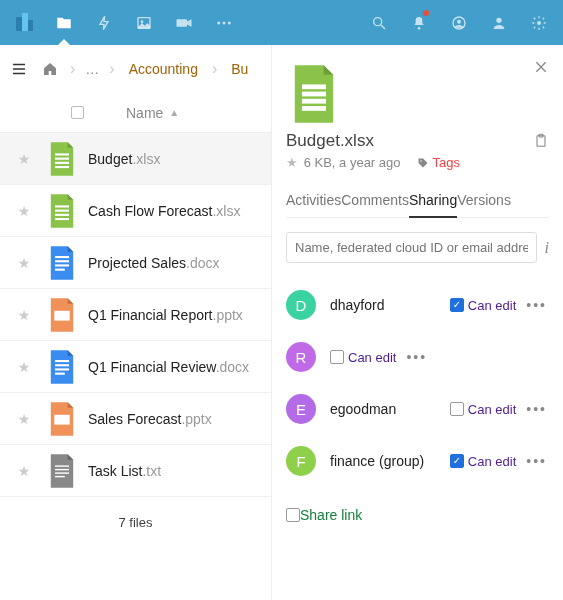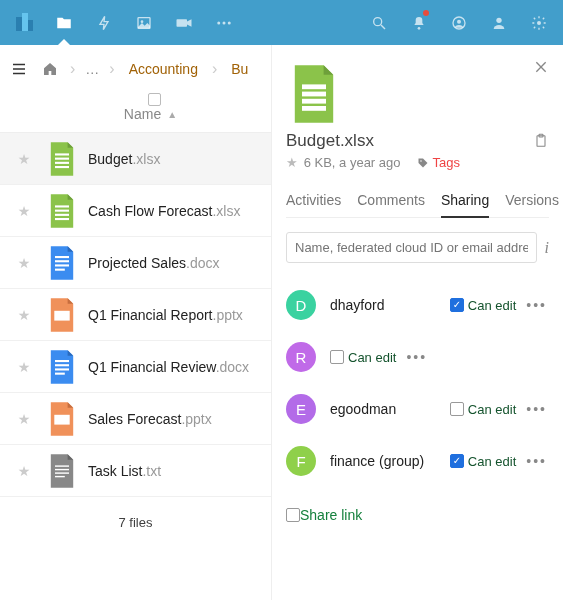--- a/index.html
+++ b/index.html
@@ -14,53 +14,53 @@
 
 .main { display: flex; height: 555px; }
 .file-area { flex: 0 0 272px; border-right: 1px solid #eee; display: flex; flex-direction: column; }
 
 .crumb-row { height: 48px; display: flex; align-items: center; padding: 0 6px; gap: 0; }
 .hamburger { width: 24px; padding: 0 4px; }
 .home-crumb { padding: 0 12px; color: #888; }
 .crumb-sep { color: #ccc; font-size: 16px; }
 .crumb-dots { padding: 0 10px; color: #888; }
 .crumb-item { padding: 0 14px; color: #a16207; }
-.header-wrap { display:flex; align-items:center; padding:0 20px; height:40px;flex-direction:column; }
+.header-wrap { display:flex; align-items:center; padding:0 20px; height:40px; }
 .check-header { width: 38px; display:flex; justify-content:center; }
 .name-header { padding-left: 30px; color:#888; display:flex; align-items:center; gap:6px; }
 
 .file-row { height: 52px; display: flex; align-items: center; padding: 0 10px; border-bottom: 1px solid #f0f0f0; cursor: pointer; }
 .file-row.selected { background: #f5f5f5; }
 .star { width: 28px; color: #ccc; display:flex; justify-content:center; }
 .file-icon { width: 36px; height: 36px; display:flex; align-items:center; justify-content:center; margin: 0 8px 0 6px; }
 .file-name { flex:1; white-space: nowrap; overflow: hidden; text-overflow: ellipsis; }
 .file-name .base { color: #222; }
 .file-name .ext { color: #999; }
 
 .summary { text-align: center; padding: 18px 0; color: #404040; font-size: 13px; }
 
 .details { flex: 1; padding: 16px 14px; position: relative; overflow: hidden; }
 .close-x { position: absolute; top: 14px; right: 14px; color: #888; cursor:pointer; }
 .big-icon { margin: 4px 0 8px 4px; }
 .file-title { font-size: 17px; color: #444; margin-bottom: 4px; display:flex; align-items:center; justify-content:space-between; }
 .meta-row { display: flex; align-items: center; gap: 6px; color: #888; font-size: 13px; margin-bottom: 18px; }
 .meta-row .tag-sep { margin-left: 10px; color:#ef4444; display:flex; align-items:center; gap:4px; }
 
-.tabs { display: flex; gap: 16px; border-bottom: 1px solid #eee; margin-bottom: 14px; font-size: 14px; }
+.tabs { display: flex; border-bottom: 1px solid #eee; margin-bottom: 14px; font-size: 14px; }
 .tab { padding: 4px 0 8px; color: #777; cursor:pointer; }
 .tab.active { color: #222; border-bottom: 2px solid #333; margin-bottom: -1px; }
 
 .share-input-row { display:flex; align-items:center; gap:8px; margin-bottom: 16px; }
 .share-input { flex:1; border:1px solid #ddd; border-radius:3px; padding: 7px 8px; font-size:13px; color:#888; background:#fff; }
 .info-i { color:#888; font-style: italic; font-family: serif; font-size:16px; }
 
 .share-item { display:flex; align-items:center; height: 52px; }
 .avatar { width: 30px; height: 30px; border-radius: 50%; display:flex; align-items:center; justify-content:center; color:#fff; font-weight:500; margin-right: 14px; font-size: 15px; }
 .share-name { flex:1; color:#222; font-weight:500; }
-.can-edit { display:flex; align-items:center; gap:4px; font-size:13px; color:#14532d; margin-right:8px; }
+.can-edit { display:flex; align-items:center; gap:4px; font-size:13px; color:#4c1d95; margin-right:8px; }
 .cb { width:14px; height:14px; border:1px solid #999; border-radius:2px; display:inline-flex; align-items:center; justify-content:center; }
 .cb.checked { background:#1f6fde; border-color:#1f6fde; }
 .cb.checked::after { content:'✓'; color:#fff; font-size:10px; line-height:1; }
 .more-dots { color:#888; letter-spacing:2px; cursor:pointer; padding:0 2px; }
 
 .share-link-row { display:flex; align-items:center; gap:0; margin-top: 20px; font-size:14px; color:#15803d; }
 
 svg { display:block; }
 </style>
 </head>

